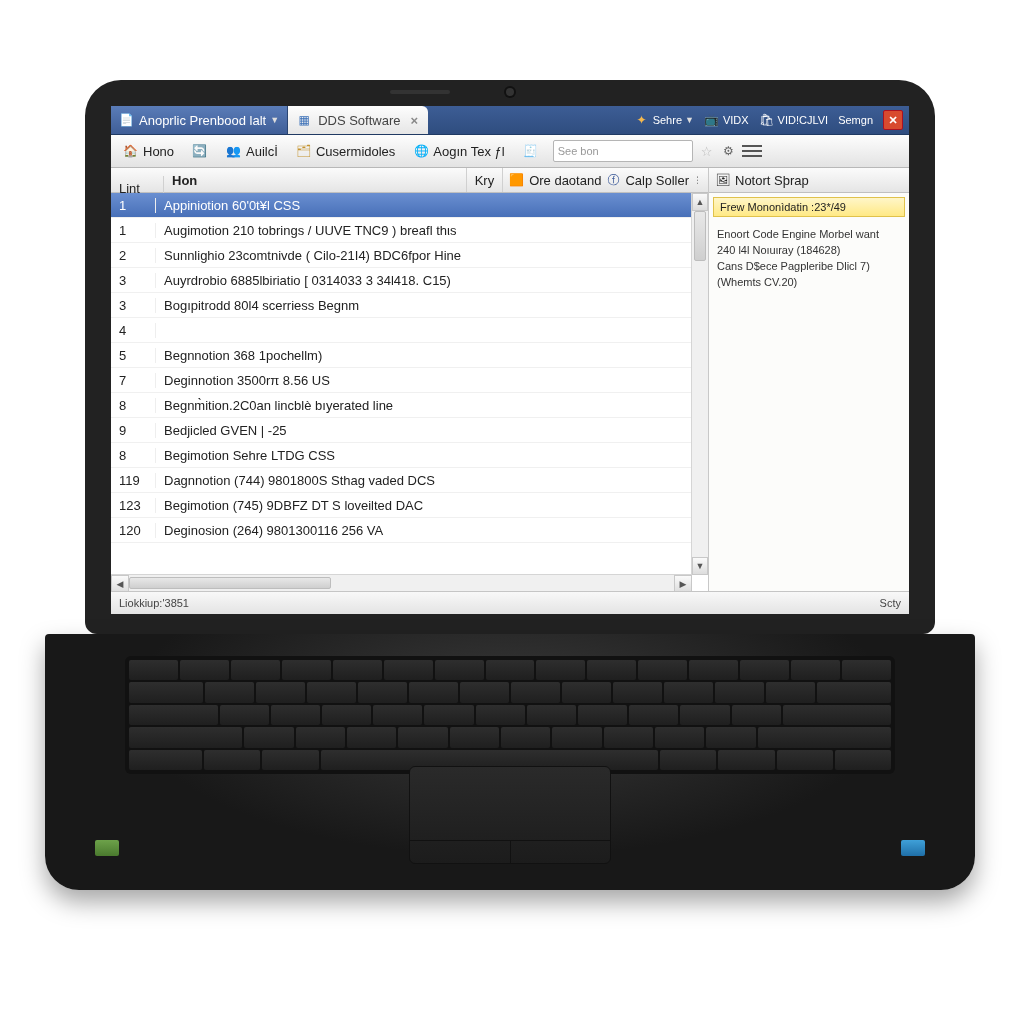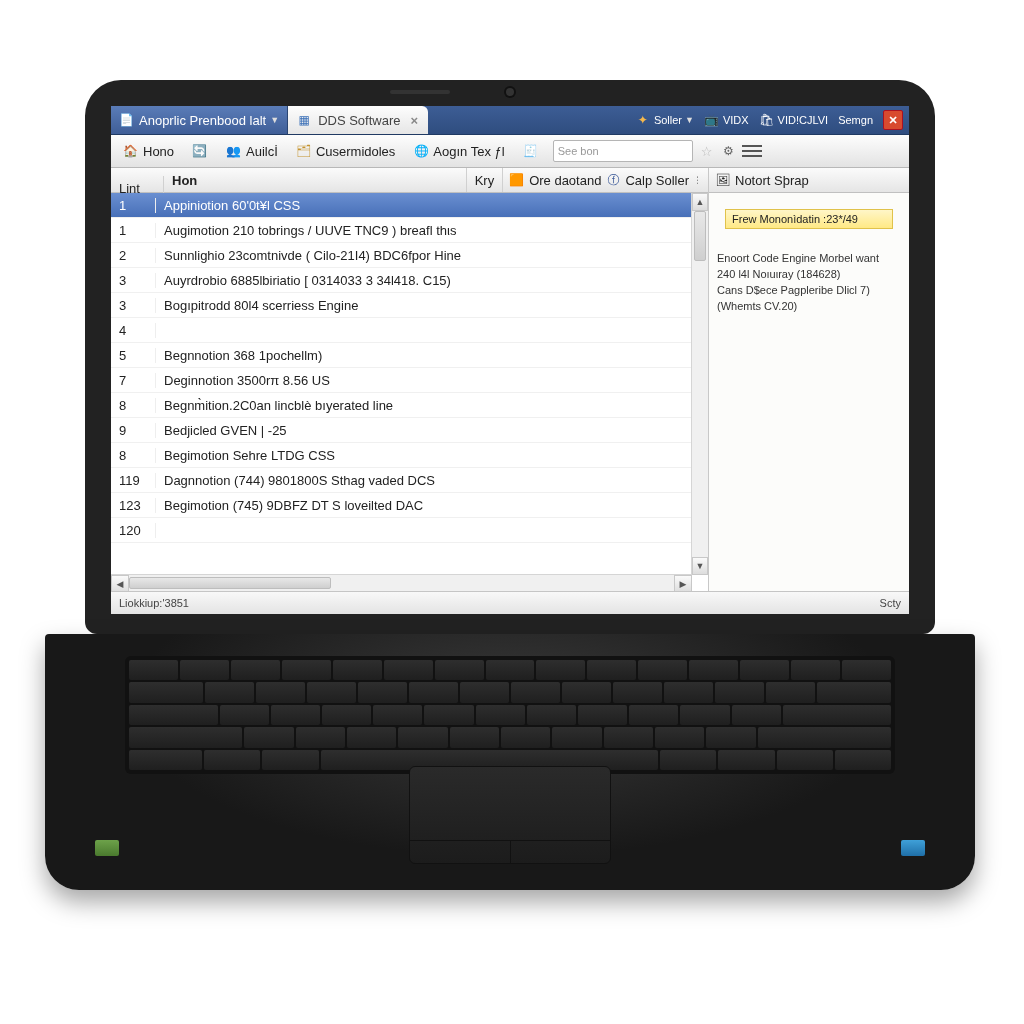--- a/index.html
+++ b/index.html
@@ -38,21 +38,21 @@
 .vscroll { position:absolute; right:0; top:0; bottom:16px; width:16px; background:#f0f0f0; border-left:1px solid #d5d5d5; }
 .vscroll .arr { height:16px; background:linear-gradient(#fafafa,#ddd); border:1px solid #c8c8c8; display:flex; align-items:center; justify-content:center; font-size:9px; color:#555; }
 .vscroll .arr.bot { position:absolute; bottom:0; left:0; right:0; }
 .vscroll .thumb { position:absolute; top:18px; left:2px; right:2px; height:48px; background:linear-gradient(#e8e8e8,#cfcfcf); border:1px solid #bdbdbd; border-radius:2px; }
 .hscroll { position:absolute; left:0; right:16px; bottom:0; height:16px; background:#f0f0f0; border-top:1px solid #d5d5d5; }
 .hscroll .arr { width:16px; height:100%; background:linear-gradient(#fafafa,#ddd); border:1px solid #c8c8c8; display:flex; align-items:center; justify-content:center; font-size:9px; color:#555; position:absolute; top:0; }
 .hscroll .arr.l { left:0; } .hscroll .arr.r { right:0; }
 .hscroll .thumb { position:absolute; left:18px; top:2px; bottom:2px; width:200px; background:linear-gradient(#e8e8e8,#cfcfcf); border:1px solid #bdbdbd; border-radius:2px; }
 .sidepane { width:200px; background:#fcfcfa; display:flex; flex-direction:column; }
 .sidehead { height:24px; background:linear-gradient(#fbfbfb,#e5e5e5); border-bottom:1px solid #c0c0c0; display:flex; align-items:center; padding:0 6px; gap:4px; }
-.banner { margin:16px; padding:3px 6px; background:linear-gradient(#fff6c8,#ffe985); border:1px solid #e0c24b; font-size:11px; white-space:nowrap; overflow:hidden; }
+.banner { margin:4px; padding:3px 6px; background:linear-gradient(#fff6c8,#ffe985); border:1px solid #e0c24b; font-size:11px; white-space:nowrap; overflow:hidden; }
 .sidebody { padding:6px 8px; font-size:11px; line-height:1.45; color:#333; }
 .status { height:22px; background:linear-gradient(#f8f8f8,#e4e4e4); border-top:1px solid #c5c5c5; display:flex; align-items:center; padding:0 8px; font-size:11px; color:#444; }
 .status .sp { flex:1; }
 .ico { width:16px; height:16px; display:inline-flex; align-items:center; justify-content:center; font-size:12px; }
 .dd { font-size:9px; color:#ddd; }
 .dd2 { font-size:9px; color:#666; }
 .base { height:256px; background:radial-gradient(ellipse at 50% 28%, #3a3a3a, #181818 58%); border-radius:4px 4px 34px 34px; margin:0 -40px; position:relative; box-shadow:0 12px 24px rgba(0,0,0,.35); }
 .keys { position:absolute; top:22px; left:80px; right:80px; height:110px; background:#111; border-radius:6px; display:grid; grid-template-rows:repeat(5,1fr); gap:2px; padding:4px; }
 .keys .kr { display:grid; gap:2px; }
 .keys .kr.r1 { grid-template-columns:repeat(15,1fr); }
@@ -83,21 +83,21 @@
      </div>
      <div class="tab2">
        <span class="ico" style="color:#3a6fb7">▦</span>
        <span>DDS Software</span>
        <span class="x">×</span>
      </div>
      <div class="tabspacer"></div>
      <div class="tabright">
        <span>
               <span class="ico" style="color:#f5b84d">✦</span>
-              <span>Soller</span>
+              <span>Sehre</span>
               <span class="dd">▼</span>
             </span>
        <span>
               <span class="ico">📺</span>
               <span>VIDX</span>
             </span>
        <span>
               <span class="ico">🛍</span>
               <span>VID!CJLVI</span>
             </span>
@@ -170,21 +170,21 @@
                 <div class="row">
                   <div class="c1">2</div>
                   <div class="c2">Sunnlighio 23comtnivde ( Cilo-21I4) BDC6fpor Hine</div>
                 </div>
                 <div class="row">
                   <div class="c1">3</div>
                   <div class="c2">Auyrdrobio 6885lbiriatio [ 0314033 3 34l418. C15)</div>
                 </div>
                 <div class="row">
                   <div class="c1">3</div>
-                  <div class="c2">Bogıpitrodd 80l4 scerriess Engine</div>
+                  <div class="c2">Bogıpitrodd 80l4 scerriess Begnm</div>
                 </div>
                 <div class="row">
                   <div class="c1">4</div>
                 </div>
                 <div class="row">
                   <div class="c1">5</div>
                   <div class="c2">Begnnotion 368 1pochellm)</div>
                 </div>
                 <div class="row">
                   <div class="c1">7</div>
@@ -205,20 +205,21 @@
                 <div class="row">
                   <div class="c1">119</div>
                   <div class="c2">Dagnnotion (744) 9801800S Sthag vaded DCS</div>
                 </div>
                 <div class="row">
                   <div class="c1">123</div>
                   <div class="c2">Begimotion (745) 9DBFZ DT S loveilted DAC</div>
                 </div>
                 <div class="row">
                   <div class="c1">120</div>
+                  <div class="c2">Deginosion (264) 9801300116 256 VA</div>
                 </div>
               </div>
         <div class="vscroll">
           <div class="arr">▲</div>
           <div class="thumb"></div>
           <div class="arr bot">▼</div>
         </div>
         <div class="hscroll">
           <div class="arr l">◀</div>
           <div class="thumb"></div>

